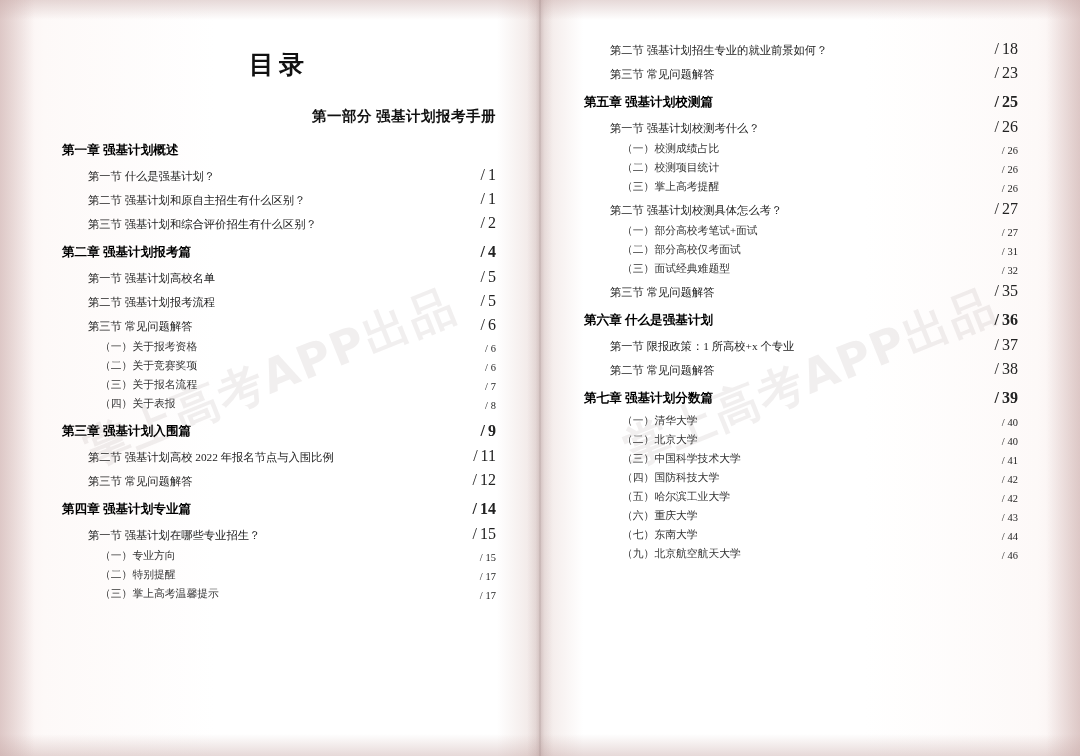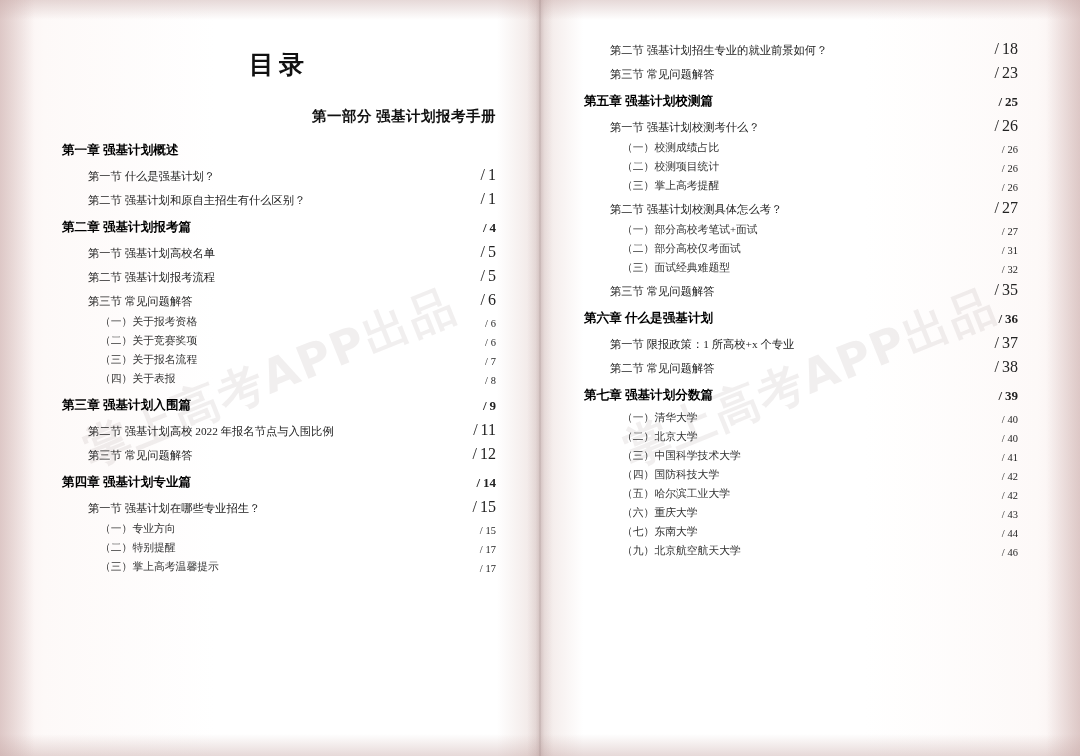--- a/index.html
+++ b/index.html
@@ -77,21 +77,21 @@
   .row .pg { flex: 0 0 auto; text-align: right; }
 
   
   .lvl-chapter {
     font-size: 12.6px;
     font-weight: bold;
     color: #000;
     margin: 11px 0 7px 0;
     padding-left: 0px;
   }
-  .lvl-chapter .pg { font-weight: bold; font-size: 13px; }
+  .lvl-chapter .pg { font-weight: bold; font-size: 16px; }
 
   .lvl-section {
     font-size: 11.3px;
     color: #222;
     margin: 6px 0 6px 0;
     padding-left: 26px;
   }
   .lvl-section .pg { font-size: 16px; }
 
   .lvl-sub {
@@ -149,20 +149,25 @@
         <div class="row lvl-section">
           <span class="label">第一节  什么是强基计划？</span>
           <span class="dots"></span>
           <span class="pg"><span class="slash">/</span><span>1</span></span>
         </div>
         <div class="row lvl-section">
           <span class="label">第二节  强基计划和原自主招生有什么区别？</span>
           <span class="dots"></span>
           <span class="pg"><span class="slash">/</span><span>1</span></span>
         </div>
+        <div class="row lvl-section">
+          <span class="label">第三节  强基计划和综合评价招生有什么区别？</span>
+          <span class="dots"></span>
+          <span class="pg"><span class="slash">/</span><span>2</span></span>
+        </div>
         <div class="row lvl-chapter">
           <span class="label">第二章  强基计划报考篇</span>
           <span class="dots"></span>
           <span class="pg"><span class="slash">/</span><span>4</span></span>
         </div>
         <div class="row lvl-section">
           <span class="label">第一节  强基计划高校名单</span>
           <span class="dots"></span>
           <span class="pg"><span class="slash">/</span><span>5</span></span>
         </div>

